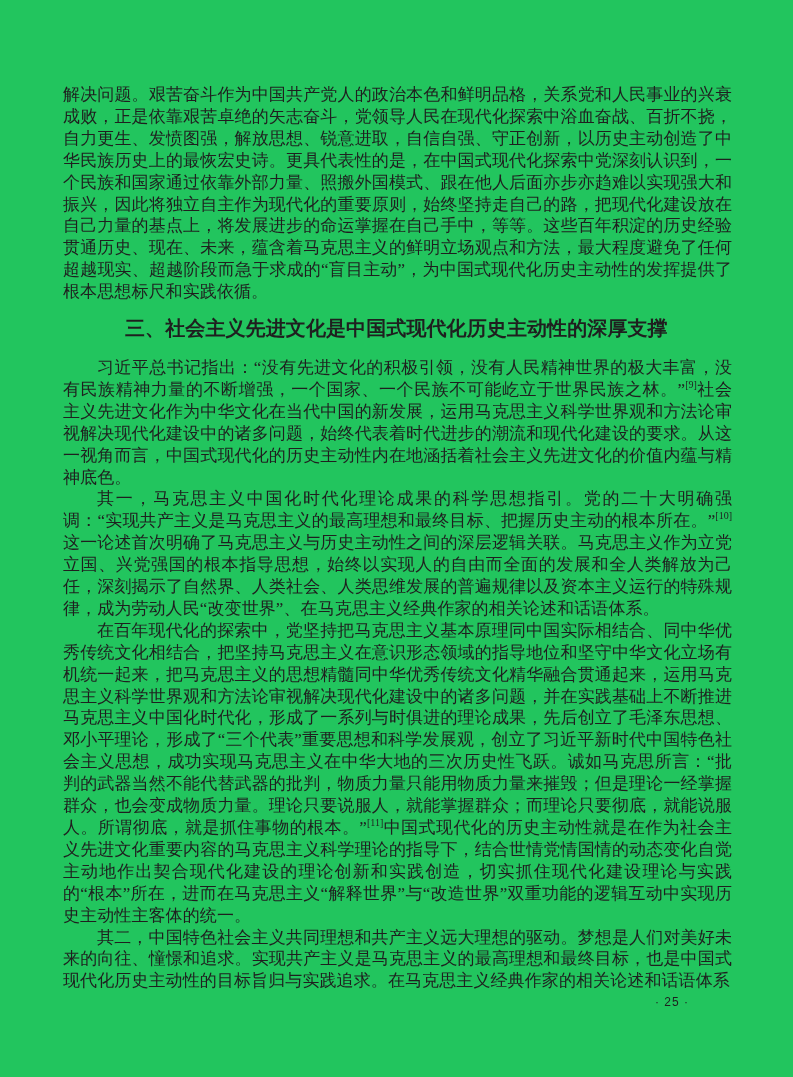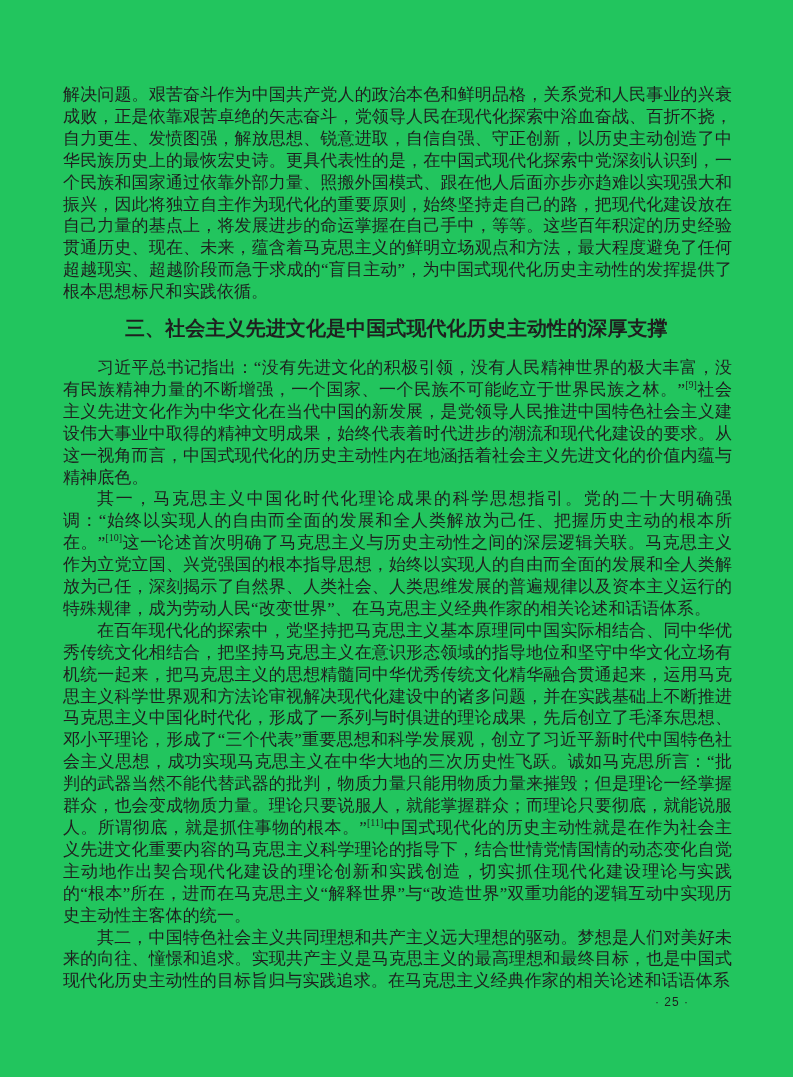--- a/index.html
+++ b/index.html
@@ -59,19 +59,19 @@
     font-family: Liberation Sans, sans-serif;
   }
 </style>
 </head>
 <body>
 
 <div class="page">
   <main class="text-block">
       <p class="paragraph no-indent"><span>解决问题。艰苦奋斗作为中国共产党人的政治本色和鲜明品格，关系党和人民事业的兴衰成败，正是依靠艰苦卓绝的矢志奋斗，党领导人民在现代化探索中浴血奋战、百折不挠，自力更生、发愤图强，解放思想、锐意进取，自信自强、守正创新，以历史主动创造了中华民族历史上的最恢宏史诗。更具代表性的是，在中国式现代化探索中党深刻认识到，一个民族和国家通过依靠外部力量、照搬外国模式、跟在他人后面亦步亦趋难以实现强大和振兴，因此将独立自主作为现代化的重要原则，始终坚持走自己的路，把现代化建设放在自己力量的基点上，将发展进步的命运掌握在自己手中，等等。这些百年积淀的历史经验贯通历史、现在、未来，蕴含着马克思主义的鲜明立场观点和方法，最大程度避免了任何超越现实、超越阶段而急于求成的“盲目主动”，为中国式现代化历史主动性的发挥提供了根本思想标尺和实践依循。</span></p>
       <h2 class="heading"><span>三、社会主义先进文化是中国式现代化历史主动性的深厚支撑</span></h2>
-      <p class="paragraph"><span>习近平总书记指出：“没有先进文化的积极引领，没有人民精神世界的极大丰富，没有民族精神力量的不断增强，一个国家、一个民族不可能屹立于世界民族之林。”</span><sup>[9]</sup><span>社会主义先进文化作为中华文化在当代中国的新发展，是党领导人民推进中国特色社会主义建设伟大事业中取得的精神文明成果，始终代表着时代进步的潮流和现代化建设的要求。从这一视角而言，中国式现代化的历史主动性内在地涵括着社会主义先进文化的价值内蕴与精神底色。</span></p>
-      <p class="paragraph"><span>其一，马克思主义中国化时代化理论成果的科学思想指引。党的二十大明确强调：“始终以实现人的自由而全面的发展和全人类解放为己任、把握历史主动的根本所在。”</span><sup>[10]</sup><span>这一论述首次明确了马克思主义与历史主动性之间的深层逻辑关联。马克思主义作为立党立国、兴党强国的根本指导思想，始终以实现人的自由而全面的发展和全人类解放为己任，深刻揭示了自然界、人类社会、人类思维发展的普遍规律以及资本主义运行的特殊规律，成为劳动人民“改变世界”、在马克思主义经典作家的相关论述和话语体系。</span></p>
+      <p class="paragraph"><span>习近平总书记指出：“没有先进文化的积极引领，没有人民精神世界的极大丰富，没有民族精神力量的不断增强，一个国家、一个民族不可能屹立于世界民族之林。”</span><sup>[9]</sup><span>社会主义先进文化作为中华文化在当代中国的新发展，运用马克思主义科学世界观和方法论审视解决现代化建设中的诸多问题，始终代表着时代进步的潮流和现代化建设的要求。从这一视角而言，中国式现代化的历史主动性内在地涵括着社会主义先进文化的价值内蕴与精神底色。</span></p>
+      <p class="paragraph"><span>其一，马克思主义中国化时代化理论成果的科学思想指引。党的二十大明确强调：“实现共产主义是马克思主义的最高理想和最终目标、把握历史主动的根本所在。”</span><sup>[10]</sup><span>这一论述首次明确了马克思主义与历史主动性之间的深层逻辑关联。马克思主义作为立党立国、兴党强国的根本指导思想，始终以实现人的自由而全面的发展和全人类解放为己任，深刻揭示了自然界、人类社会、人类思维发展的普遍规律以及资本主义运行的特殊规律，成为劳动人民“改变世界”、在马克思主义经典作家的相关论述和话语体系。</span></p>
       <p class="paragraph"><span>在百年现代化的探索中，党坚持把马克思主义基本原理同中国实际相结合、同中华优秀传统文化相结合，把坚持马克思主义在意识形态领域的指导地位和坚守中华文化立场有机统一起来，把马克思主义的思想精髓同中华优秀传统文化精华融合贯通起来，运用马克思主义科学世界观和方法论审视解决现代化建设中的诸多问题，并在实践基础上不断推进马克思主义中国化时代化，形成了一系列与时俱进的理论成果，先后创立了毛泽东思想、邓小平理论，形成了“三个代表”重要思想和科学发展观，创立了习近平新时代中国特色社会主义思想，成功实现马克思主义在中华大地的三次历史性飞跃。诚如马克思所言：“批判的武器当然不能代替武器的批判，物质力量只能用物质力量来摧毁；但是理论一经掌握群众，也会变成物质力量。理论只要说服人，就能掌握群众；而理论只要彻底，就能说服人。所谓彻底，就是抓住事物的根本。”</span><sup>[11]</sup><span>中国式现代化的历史主动性就是在作为社会主义先进文化重要内容的马克思主义科学理论的指导下，结合世情党情国情的动态变化自觉主动地作出契合现代化建设的理论创新和实践创造，切实抓住现代化建设理论与实践的“根本”所在，进而在马克思主义“解释世界”与“改造世界”双重功能的逻辑互动中实现历史主动性主客体的统一。</span></p>
       <p class="paragraph"><span>其二，中国特色社会主义共同理想和共产主义远大理想的驱动。梦想是人们对美好未来的向往、憧憬和追求。实现共产主义是马克思主义的最高理想和最终目标，也是中国式现代化历史主动性的目标旨归与实践追求。在马克思主义经典作家的相关论述和话语体系</span></p>
     </main>
   <div class="page-number">· 25 ·</div>
 </div>
 
 </body></html>

